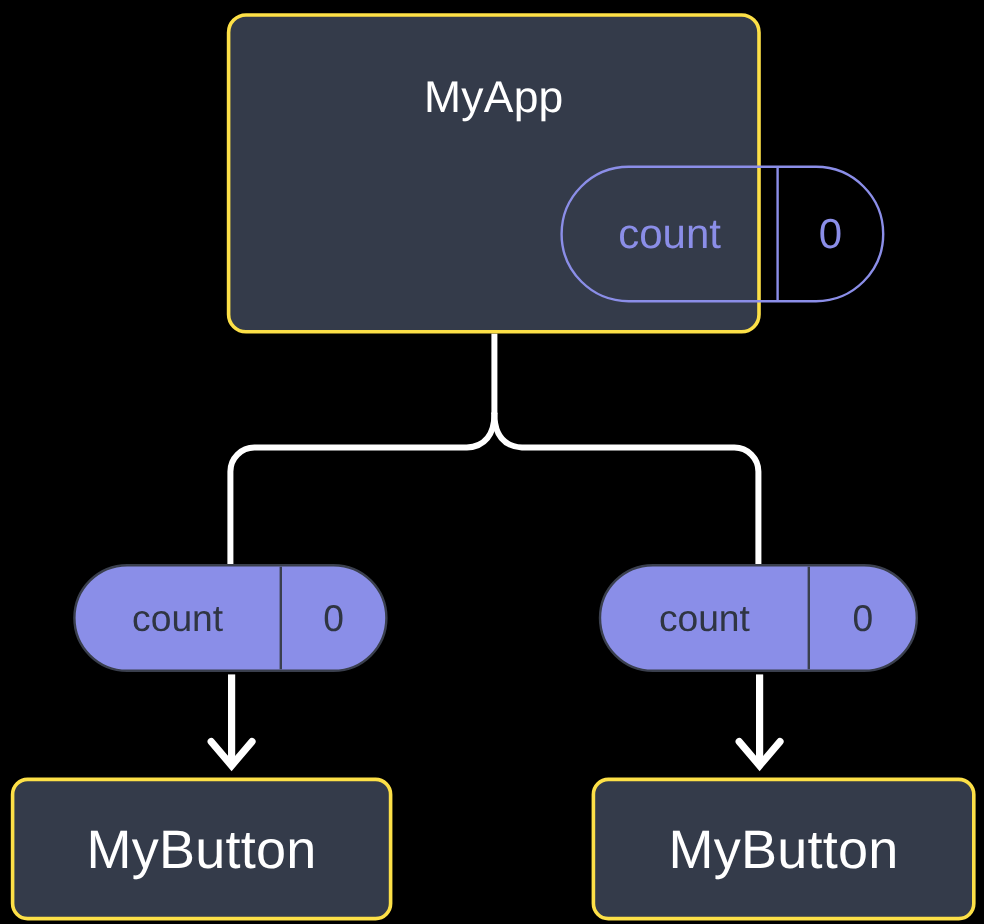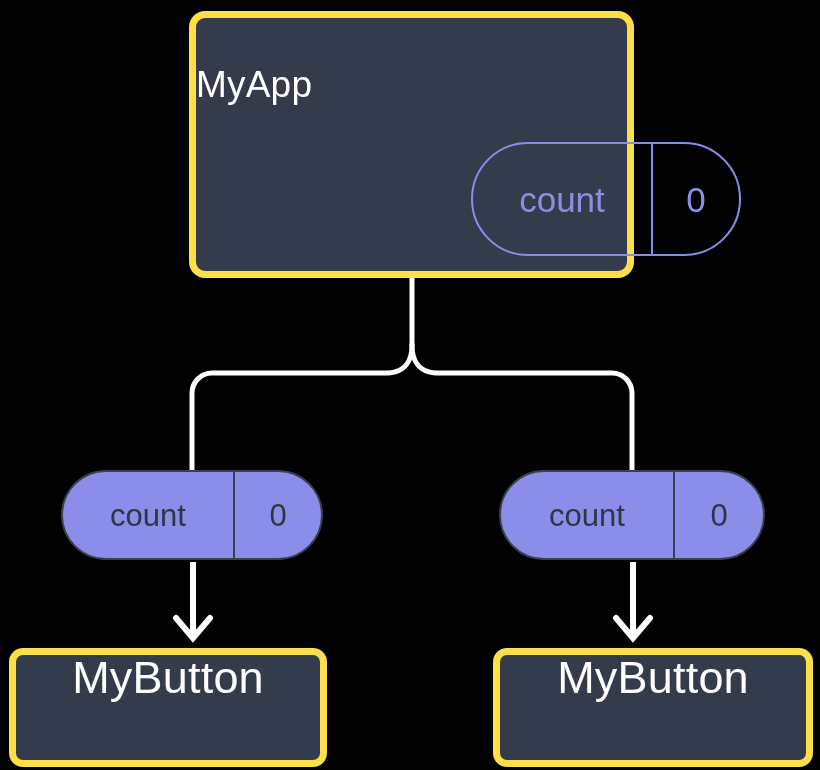--- a/index.html
+++ b/index.html
@@ -25,23 +25,24 @@
     width: 820px;
     height: 770px;
     pointer-events: none;
   }
 
   
   .component-box {
     position: absolute;
     box-sizing: border-box;
     background: #343b4a;
-    border: 7px solid #fde047;
+    border: 3px solid #fde047;
     border-radius: 14px;
     display: flex;
+    align-items: center;
     justify-content: center;
   }
   .component-title {
     color: #ffffff;
     font-size: 45px;
     line-height: 1;
     letter-spacing: 0.2px;
     white-space: nowrap;
   }
 

